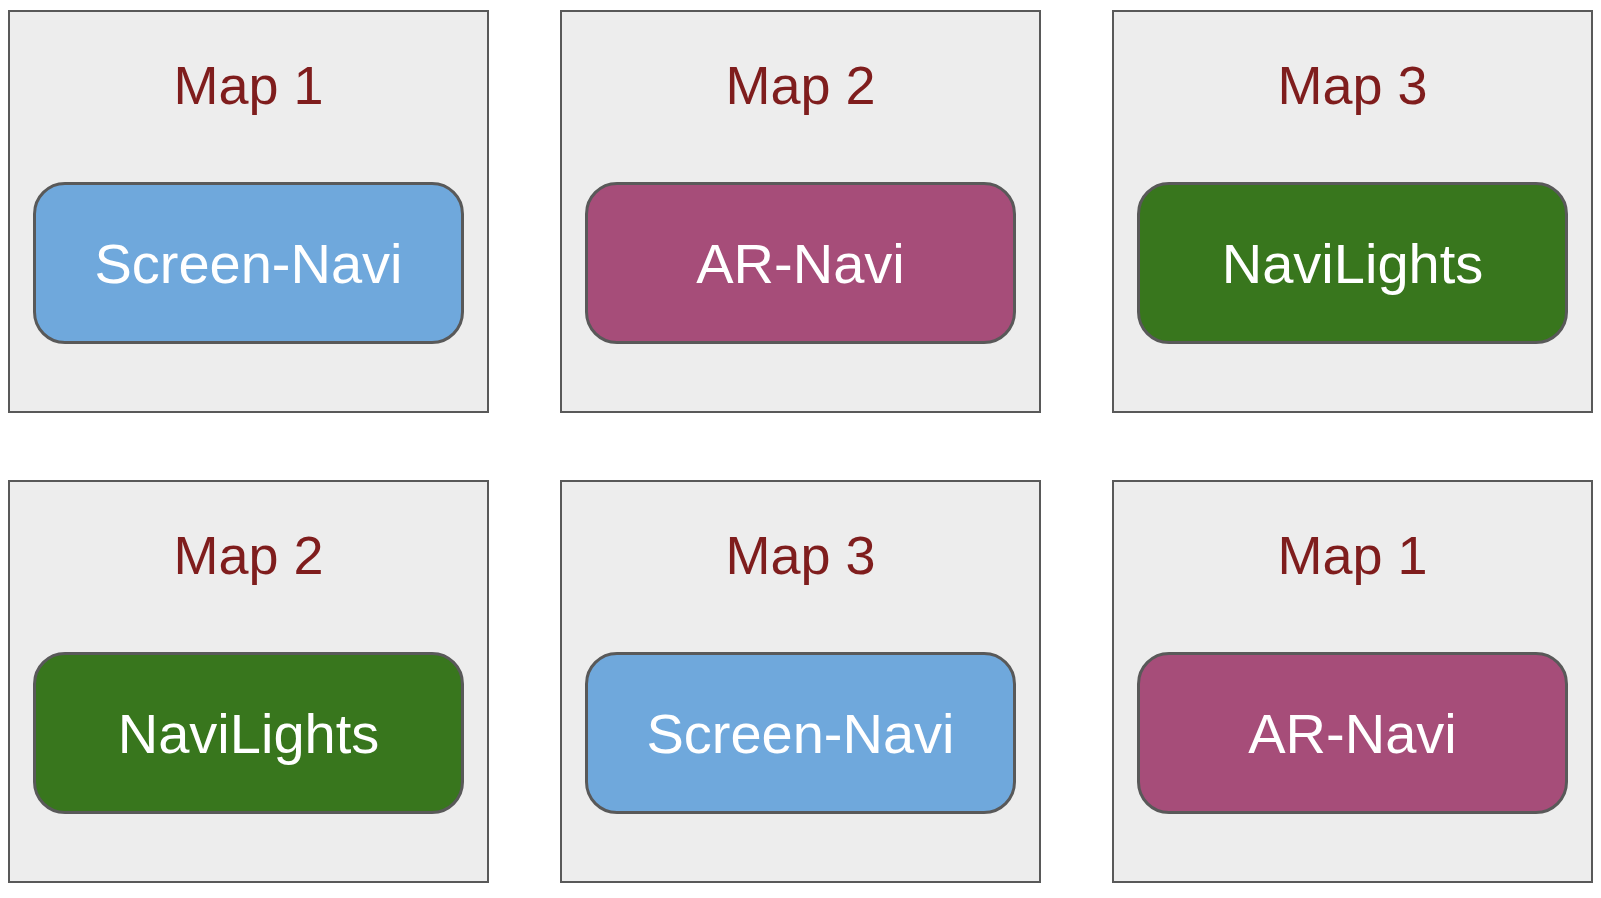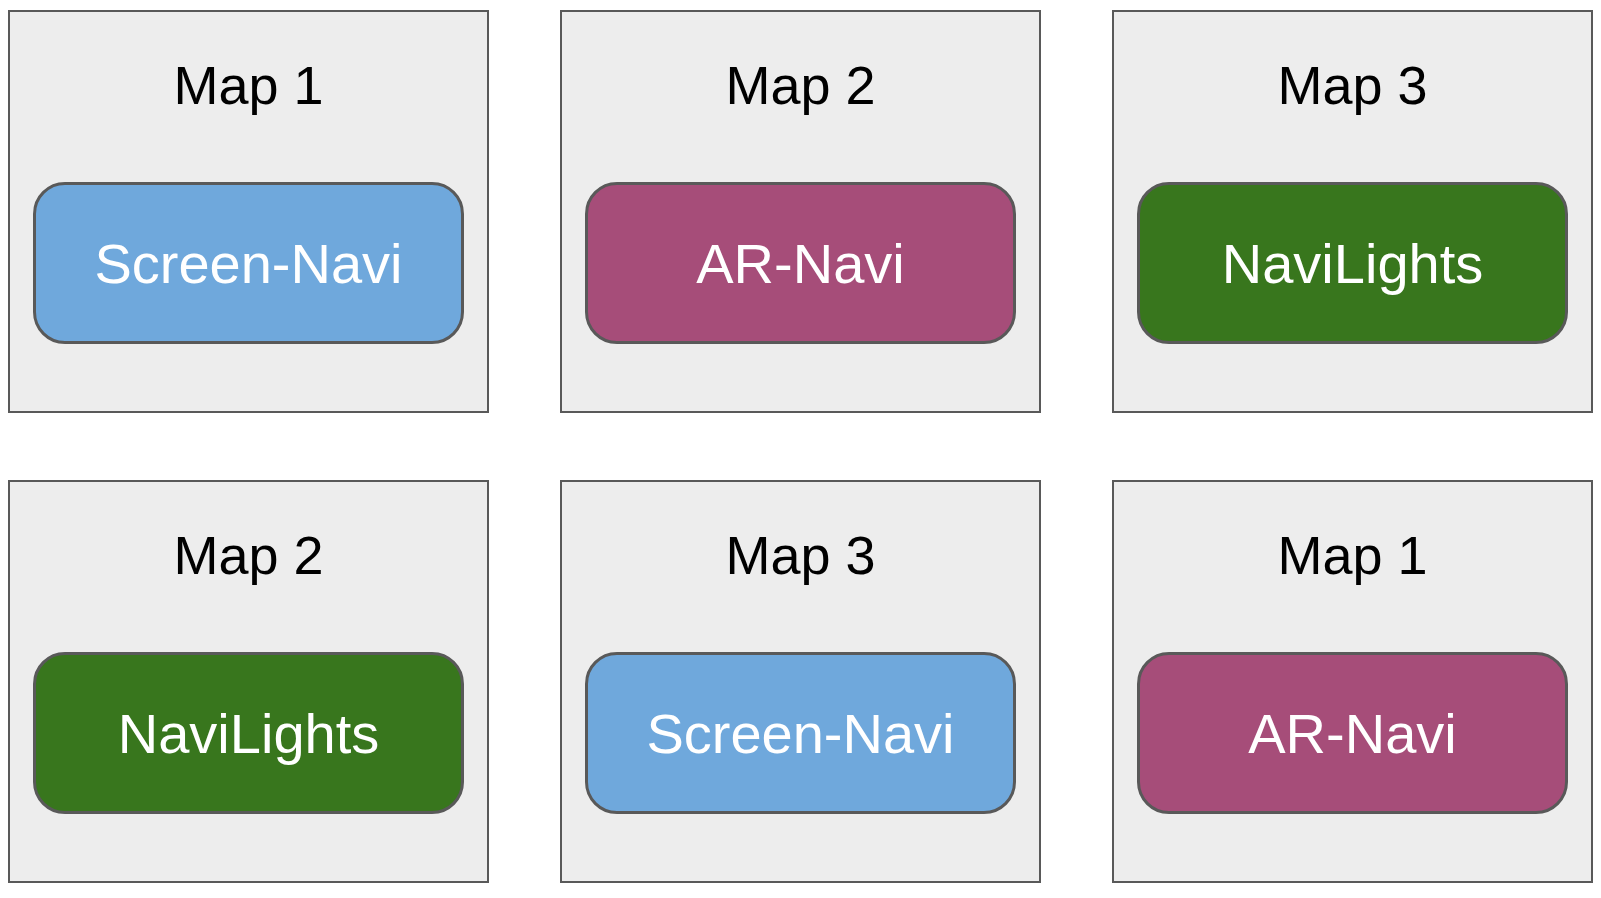--- a/index.html
+++ b/index.html
@@ -32,21 +32,21 @@
     box-sizing: border-box;
   }
   .card-title {
     position: absolute;
     top: 42px;
     left: 0;
     right: 0;
     text-align: center;
     font-size: 54px;
     line-height: 1.15;
-    color: #000000;
+    color: #7f1d1d;
     white-space: nowrap;
   }
   .map-button {
     position: absolute;
     top: 170px;
     left: 23px;
     right: 23px;
     height: 162px;
     border: 3px solid #595959;
     border-radius: 32px;

